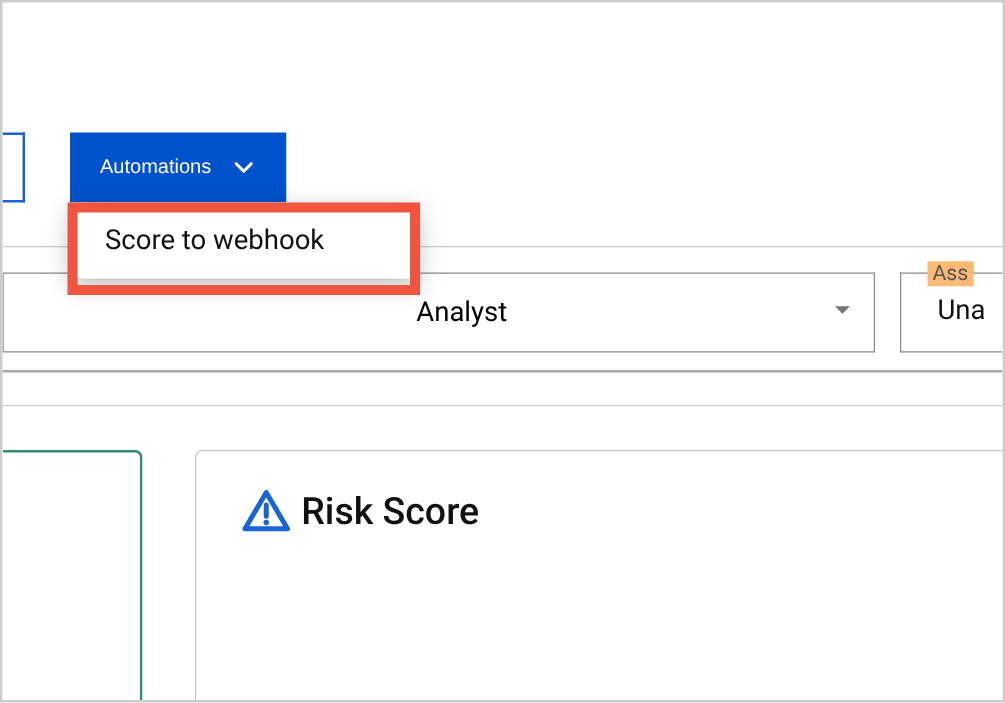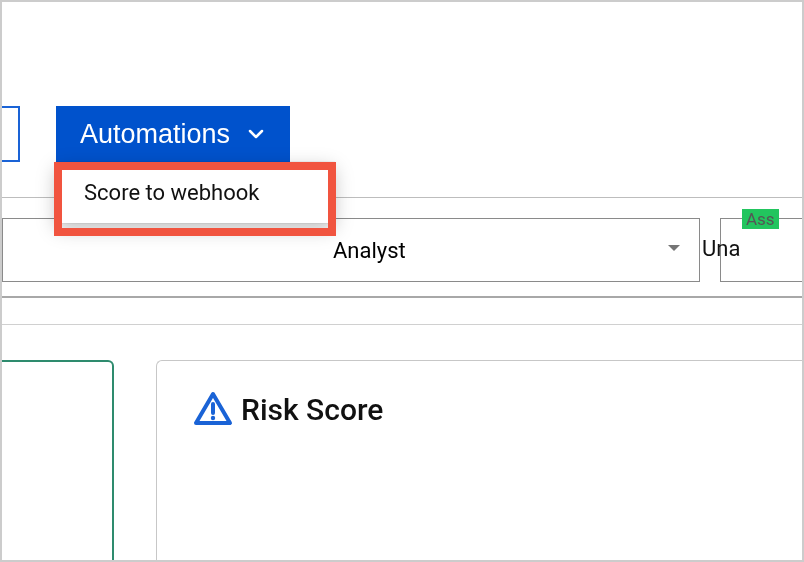--- a/index.html
+++ b/index.html
@@ -31,21 +31,21 @@
       background: #fff;
     }
 
     .automations-btn {
       position: absolute;
       left: 54px;
       top: 104px;
       height: 56px;
       background: #0052cc;
       color: #fff;
-      font-size: 27px;
+      font-size: 16px;
       font-weight: 500;
       display: flex;
       align-items: center;
       gap: 16px;
       padding: 0 24px;
       border: none;
     }
     .automations-btn .chev { display: inline-flex; }
 
     .dropdown {
@@ -112,28 +112,28 @@
       height: 64px;
       right: 0;
       border: 1px solid #8a8a8a;
       border-right: none;
       background: #fff;
     }
     .assign-label {
       position: absolute;
       left: 740px;
       top: 207px;
-      background: #22c55e;
+      background: #fdba74;
       font-size: 17px;
       color: #555;
       padding: 0 4px;
     }
     .assign-value {
       position: absolute;
-      left: 700px;
+      left: 748px;
       top: 234px;
       font-size: 22px;
       color: #111;
     }
 
     .content-area {
       position: absolute;
       top: 322px;
       left: 0; right: 0; bottom: 0;
       border-top: 1px solid #d0d0d0;

